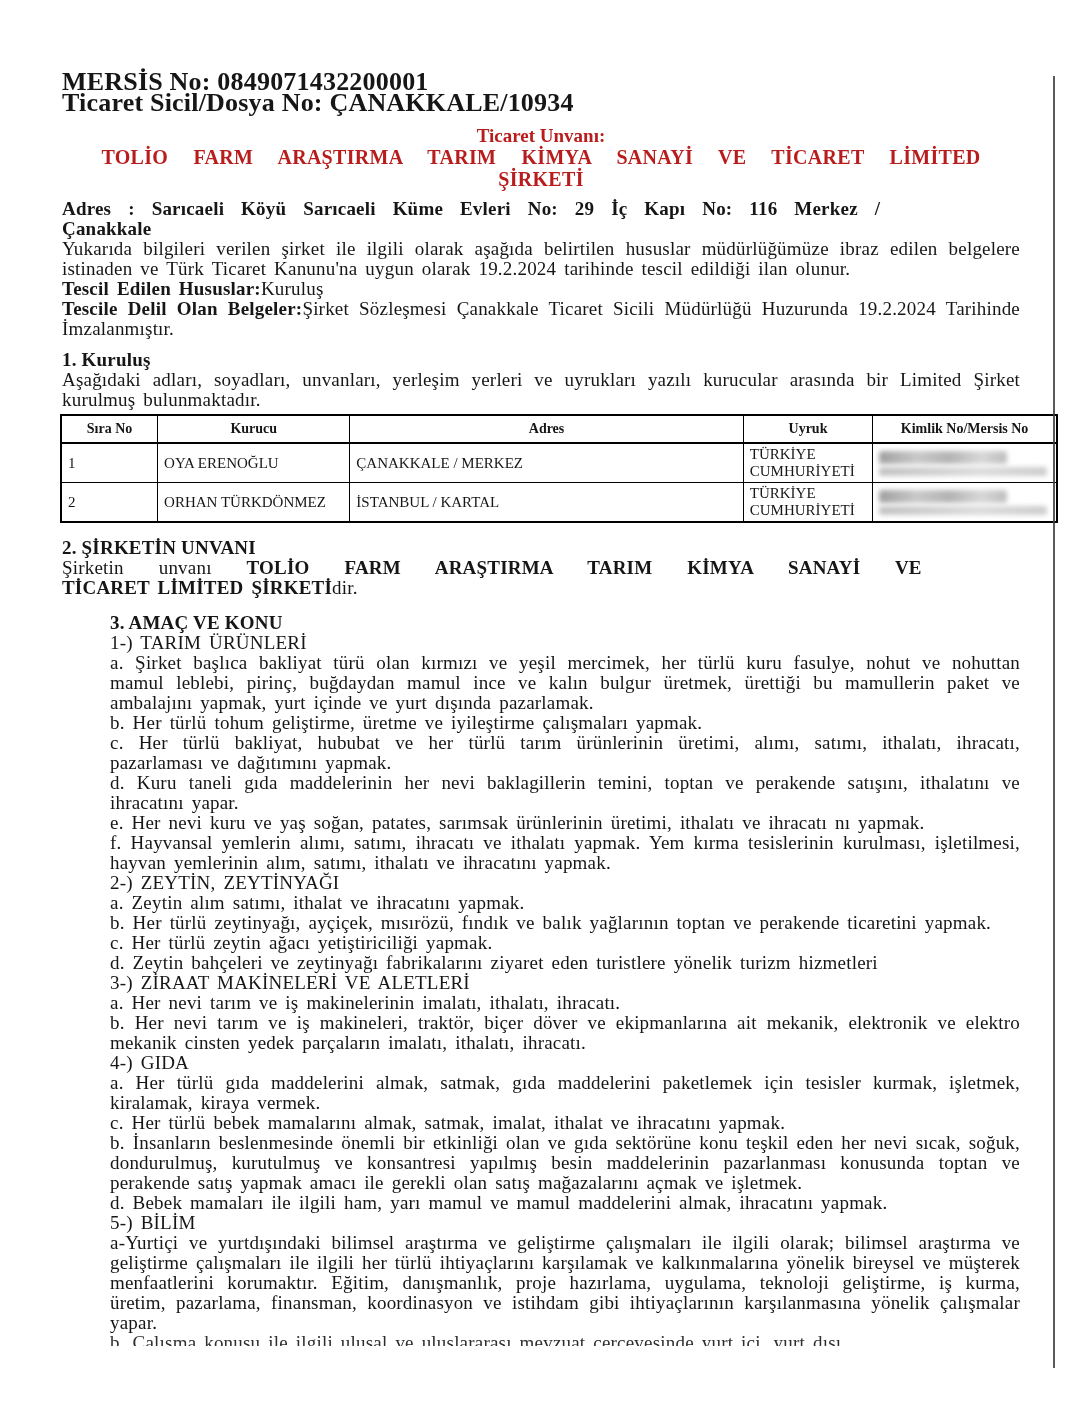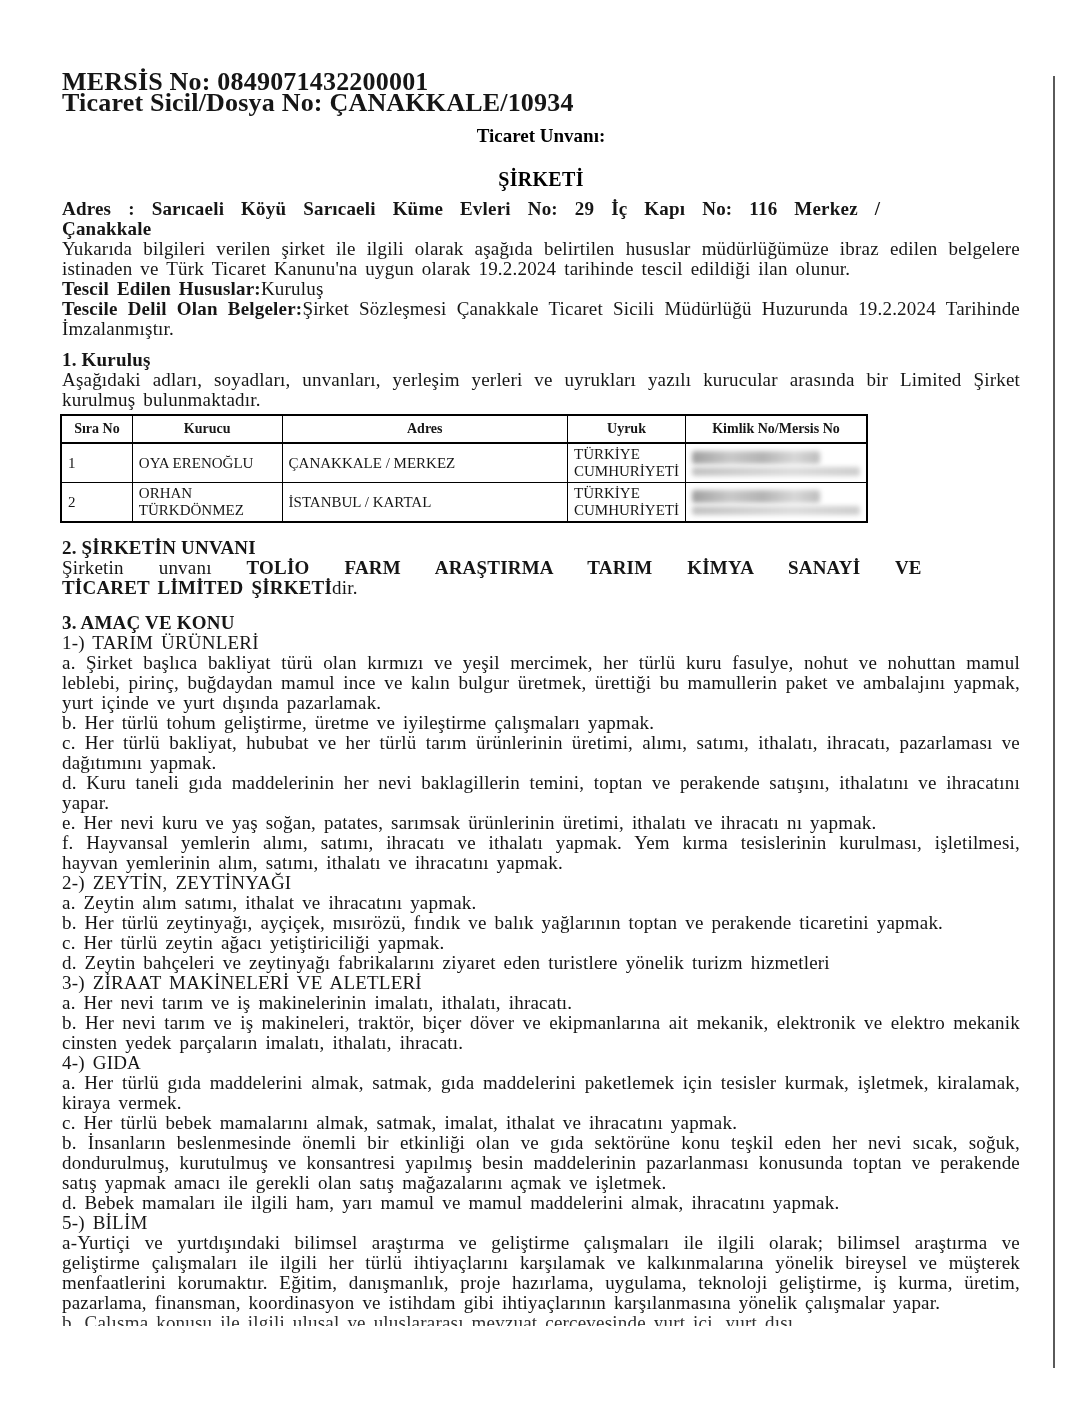--- a/index.html
+++ b/index.html
@@ -26,26 +26,26 @@
   .title-block{margin-top:12px;text-align:center;font-weight:bold;}
   .title-caption{font-size:19px;line-height:21px;}
   .title-name{font-size:20px;line-height:22px;word-spacing:20px;letter-spacing:.3px;}
   
   .intro{margin-top:9px;}
   .adres-l1{word-spacing:12px;}
   
   .sect{margin-top:10px;}
   .sect-h{font-size:19px;line-height:21px;font-weight:bold;letter-spacing:.2px;}
   .sect2{margin-top:14px;}
-  .sect3{margin-top:14px;}
+  .sect3{margin-top:14px;margin-left:48px;}
   .unvan-stretch{word-spacing:30px;}
   .unvan-name{font-weight:bold;}
   
   table.founders{
-    width:808px;margin-left:-2px;margin-top:4px;
+    width:998px;margin-left:-2px;margin-top:4px;
     border-collapse:collapse;border:2px solid #000;
     font-family:"Liberation Serif","DejaVu Serif",serif;
   }
   table.founders th{
     border:1px solid #000;border-bottom:2px solid #000;
     font-size:14px;font-weight:bold;text-align:center;
     padding:3px 4px;height:20px;
   }
   table.founders td{
     border:1px solid #000;font-size:15px;padding:2px 6px;height:38px;
@@ -78,24 +78,24 @@
 
 <div class="page">
 
   <div class="scan-line"></div>
 
   <div class="doc-header">
     <div>MERSİS No: 0849071432200001</div>
     <div>Ticaret Sicil/Dosya No: ÇANAKKALE/10934</div>
   </div>
 
-  <div class="title-block" style="color:#000000;">
+  <div class="title-block" style="color:#b91c1c;">
     <div class="title-caption">Ticaret Unvanı:</div>
     <div class="title-name">
-      <br>
+      <span>TOLİO FARM ARAŞTIRMA TARIM KİMYA SANAYİ VE TİCARET LİMİTED</span><br>
       <span>ŞİRKETİ</span>
     </div>
   </div>
 
   <div class="intro body-text">
     <p class="b">
       <span class="adres-l1">Adres : Sarıcaeli Köyü Sarıcaeli Küme Evleri No: 29 İç Kapı No: 116 Merkez /</span><br>
       <span>Çanakkale</span>
     </p>
     <p>Yukarıda bilgileri verilen şirket ile ilgili olarak aşağıda belirtilen hususlar müdürlüğümüze ibraz edilen belgelere istinaden ve Türk Ticaret Kanunu'na uygun olarak 19.2.2024 tarihinde tescil edildiği ilan olunur.</p>

